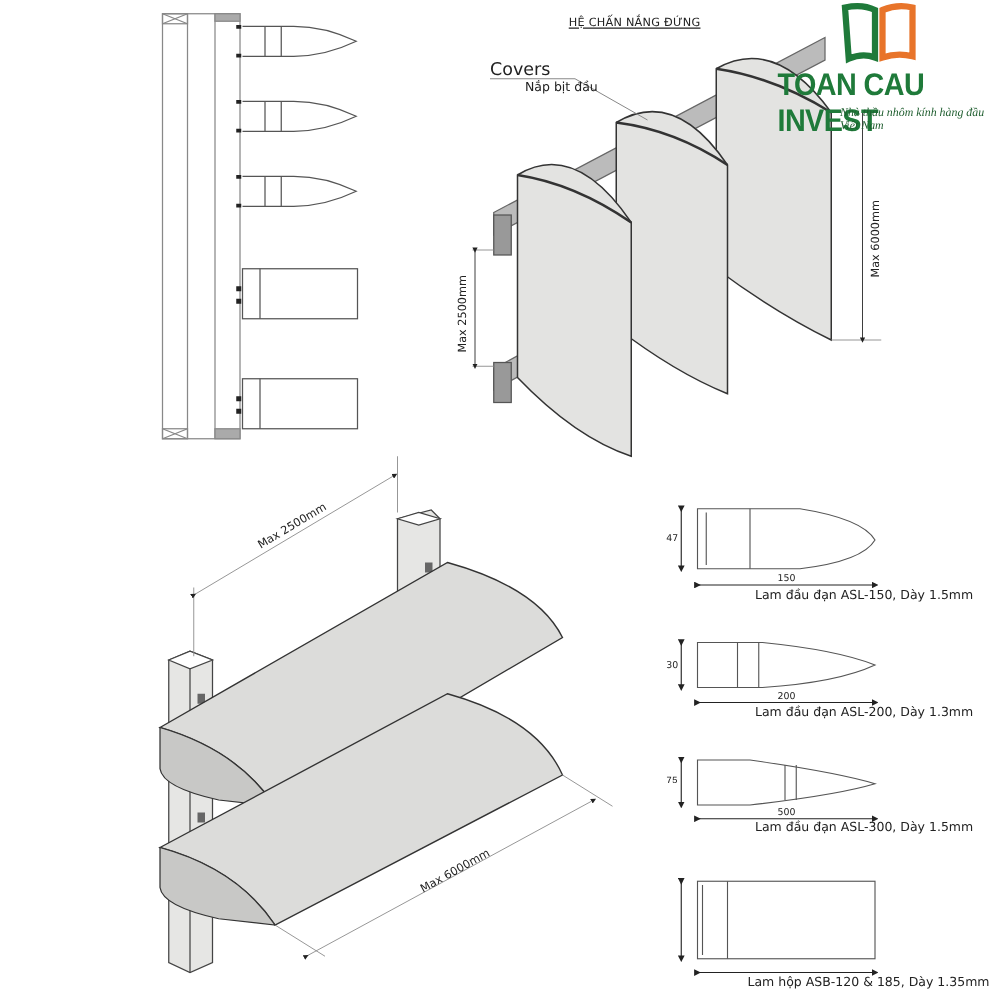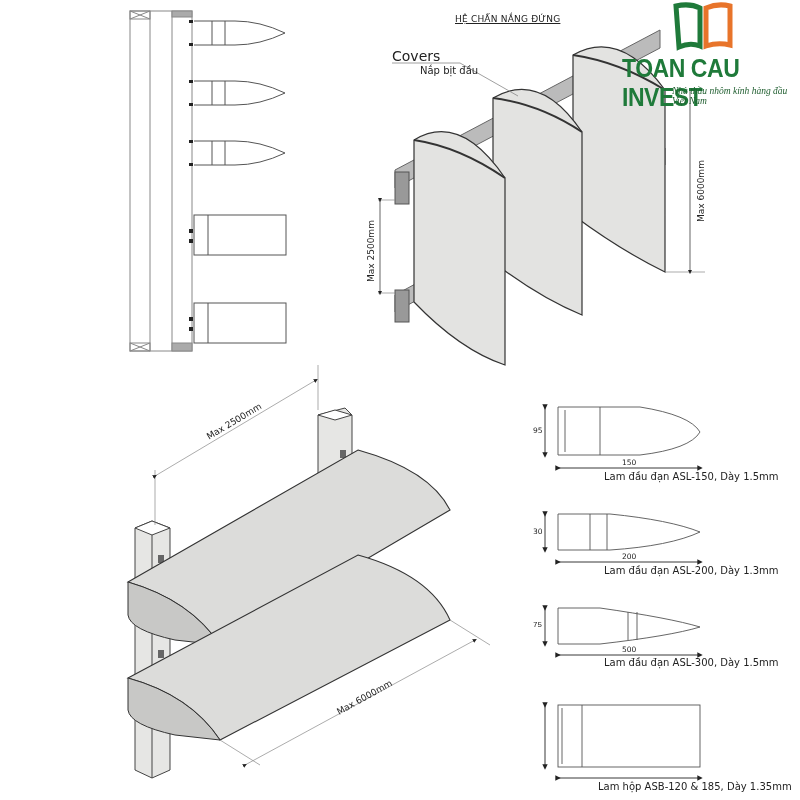--- a/index.html
+++ b/index.html
@@ -156,21 +156,21 @@
 <div class="lbl napbit">Nắp bịt đầu</div>
 
 <div class="brand">TOAN CAU INVEST</div>
 <div class="tagline">Nhà thầu nhôm kính hàng đầu Việt Nam</div>
 
 <div class="rot" style="left:366px; top:282px; transform:rotate(-90deg);">Max 2500mm</div>
 <div class="rot" style="left:696px; top:222px; transform:rotate(-90deg);">Max 6000mm</div>
 <div class="rot" style="left:205px; top:433px; transform:rotate(-31deg);">Max 2500mm</div>
 <div class="rot" style="left:335px; top:708px; transform:rotate(-29deg);">Max 6000mm</div>
 
-<div class="dim" style="left:533px; top:426px;">95</div>
+<div class="dim" style="left:533px; top:426px;">47</div>
 <div class="dim" style="left:622px; top:458px;">150</div>
 <div class="cap" style="left:578px; top:471px;">Lam đầu đạn ASL-150, Dày 1.5mm</div>
 
 <div class="dim" style="left:533px; top:527px;">30</div>
 <div class="dim" style="left:622px; top:552px;">200</div>
 <div class="cap" style="left:578px; top:565px;">Lam đầu đạn ASL-200, Dày 1.3mm</div>
 
 <div class="dim" style="left:533px; top:621px;font-family:Liberation Mono, monospace;">75</div>
 <div class="dim" style="left:622px; top:645px;">500</div>
 <div class="cap" style="left:578px; top:657px;">Lam đầu đạn ASL-300, Dày 1.5mm</div>

